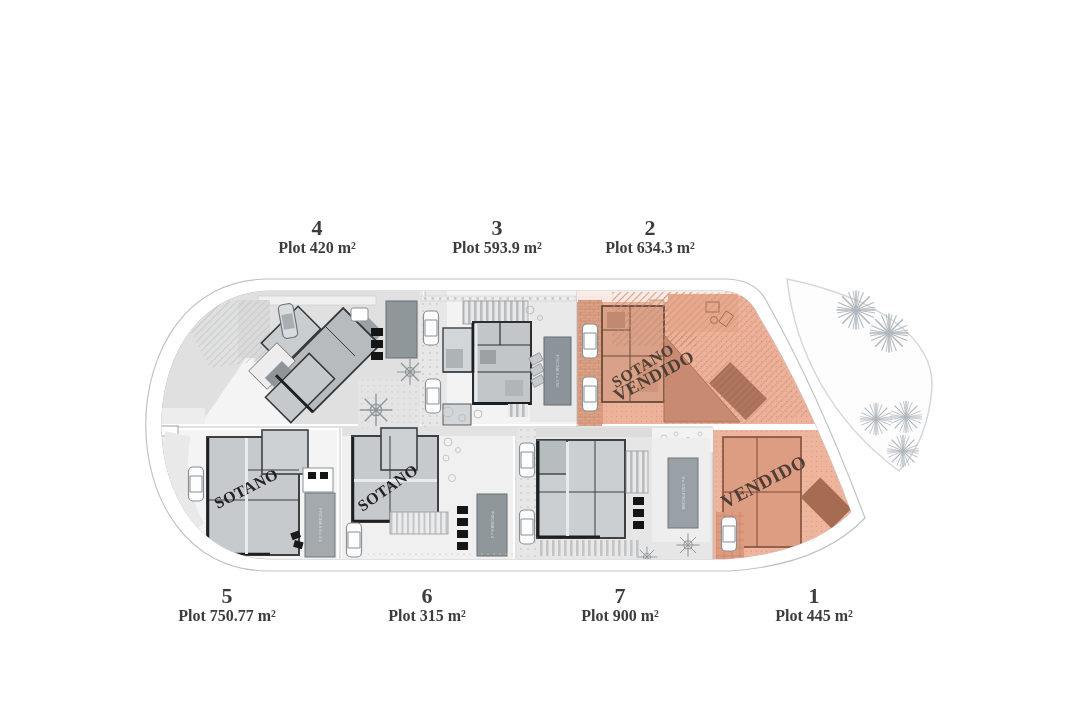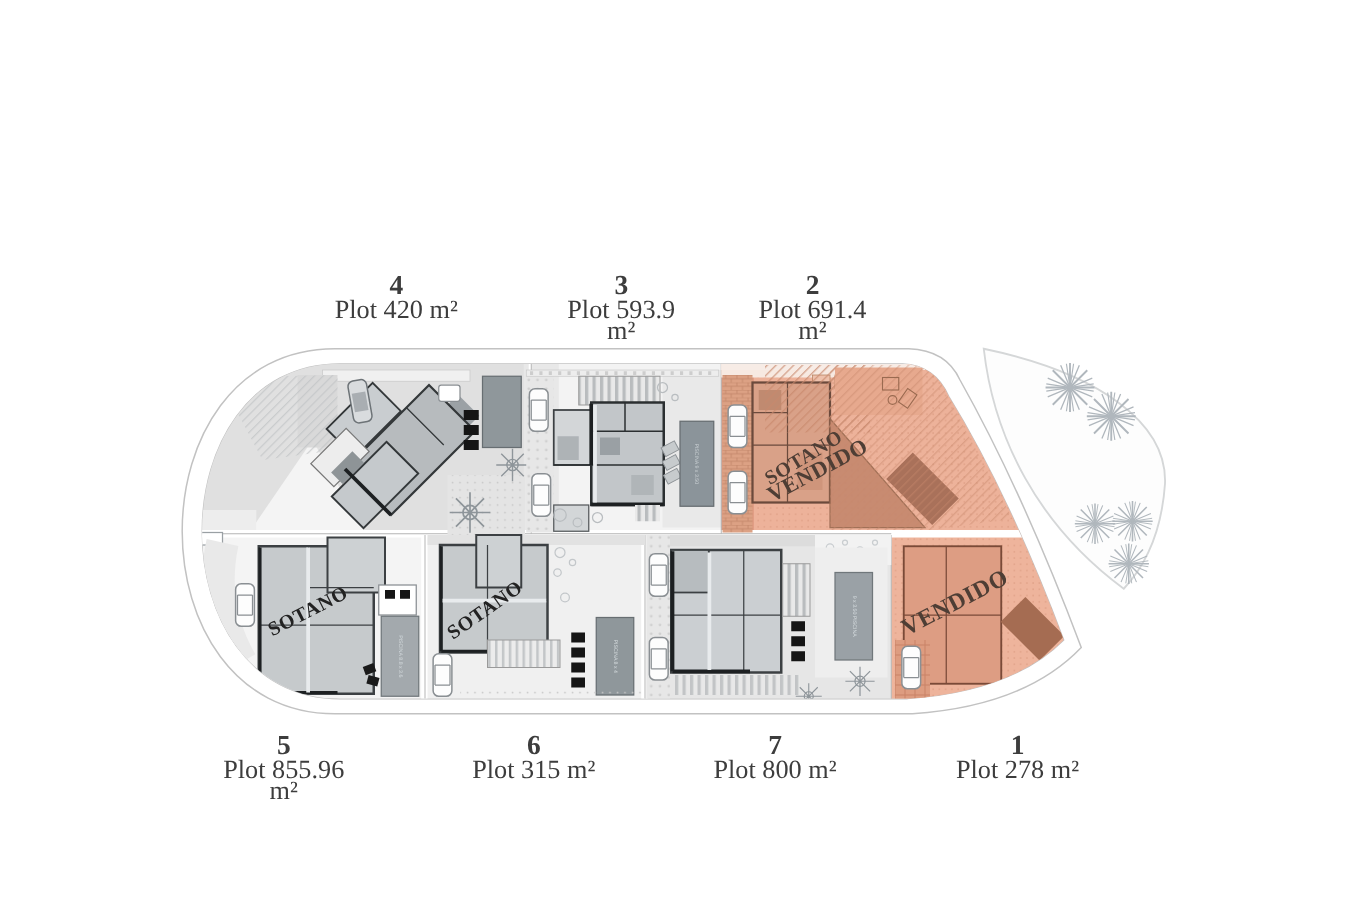--- a/index.html
+++ b/index.html
@@ -1,20 +1,20 @@
 <!DOCTYPE html>
 <html><head>
 <meta charset="utf-8">
 <style>
   html,body{margin:0;padding:0;background:#ffffff;}
   .page{position:relative;width:1080px;height:720px;background:#ffffff;overflow:hidden;
         font-family:"Liberation Serif", serif;}
   .lbl{position:absolute;text-align:center;color:#3d3d3d;}
   .lbl .num{font-size:22px;line-height:22px;font-weight:bold;}
-  .lbl .area{font-size:21px;line-height:17px;font-weight:normal;}
+  .lbl .area{font-size:16px;line-height:17px;font-weight:bold;}
 </style>
 </head>
 <body>
 <div class="page">
 <svg width="1080" height="720" viewBox="0 0 1080 720" style="position:absolute;left:0;top:0">
 <defs>
   <clipPath id="inner">
     <path d="M 272 291 L 722 291 Q 748 292 759 317 Q 807 395 851 512 Q 810 553 726 559 L 272 559 C 125 559 125 291 272 291 Z"></path>
   </clipPath>
   <g id="palm" stroke="#b0b7bd" fill="none">
@@ -381,35 +381,35 @@
       <div class="area">Plot 420 m²</div>
     </div>
 
 <div class="lbl" style="left:447px;top:217px;width:100px">
       <div class="num">3</div>
       <div class="area">Plot 593.9 m²</div>
     </div>
 
 <div class="lbl" style="left:600px;top:217px;width:100px">
       <div class="num">2</div>
-      <div class="area">Plot 691.4 m²</div>
+      <div class="area">Plot 634.3 m²</div>
     </div>
 
 <div class="lbl" style="left:177px;top:585px;width:100px">
       <div class="num">5</div>
-      <div class="area">Plot 855.96 m²</div>
+      <div class="area">Plot 750.77 m²</div>
     </div>
 
 <div class="lbl" style="left:377px;top:585px;width:100px">
       <div class="num">6</div>
       <div class="area">Plot 315 m²</div>
     </div>
 
 <div class="lbl" style="left:570px;top:585px;width:100px">
       <div class="num">7</div>
-      <div class="area">Plot 800 m²</div>
+      <div class="area">Plot 900 m²</div>
     </div>
 
 <div class="lbl" style="left:764px;top:585px;width:100px">
       <div class="num">1</div>
-      <div class="area">Plot 278 m²</div>
+      <div class="area">Plot 445 m²</div>
     </div>
 </div>
 
 </body></html>

